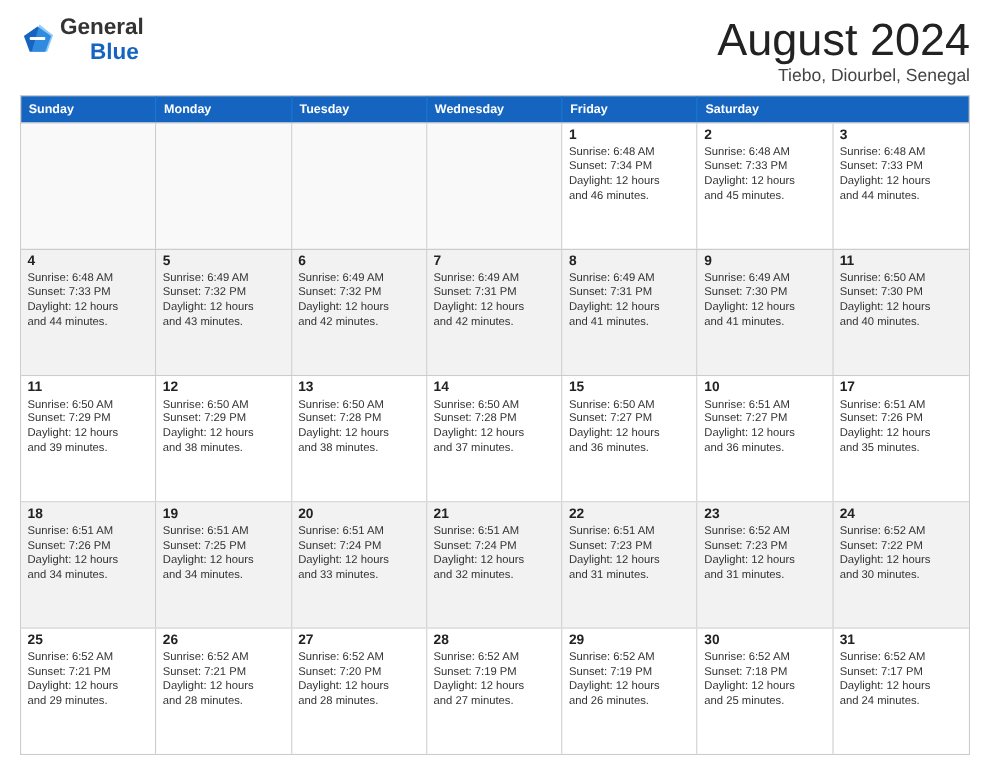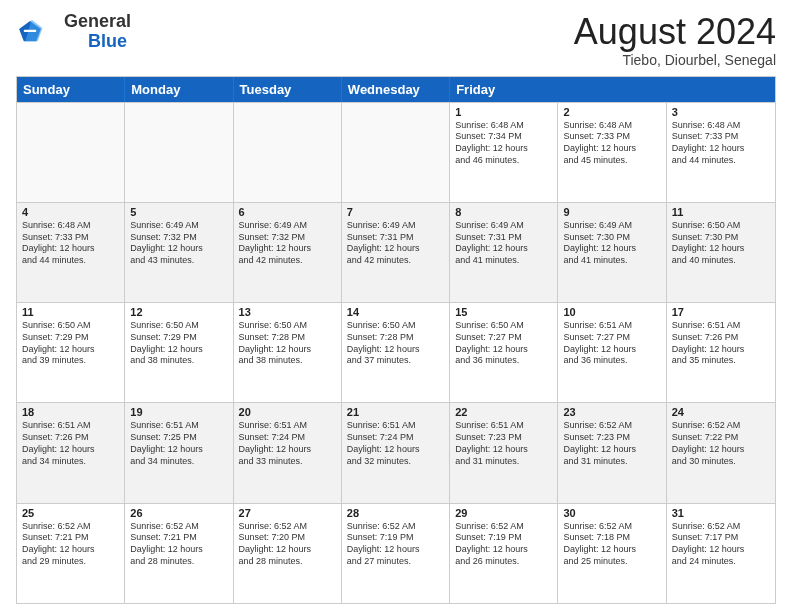--- a/index.html
+++ b/index.html
@@ -20,21 +20,21 @@
     }
     .header {
       display: flex;
       justify-content: space-between;
       align-items: flex-start;
       margin-bottom: 8px;
     }
     .logo {
       display: flex;
       align-items: center;
-      gap: 20px;
+      gap: 4px;
     }
     .logo-text {
       font-size: 18px;
       font-weight: bold;
       line-height: 1.1;
     }
     .logo-general { color: #333; }
     .logo-blue { color: #1565c0; margin-left: 24px; }
     .logo-icon {
       width: 28px;
@@ -59,21 +59,21 @@
       flex-direction: column;
       border: 1px solid #ccc;
     }
     .day-headers {
       display: grid;
       grid-template-columns: repeat(7, 1fr);
       background: #1565c0;
     }
     .day-header {
       color: #fff;
-      font-size: 13px;
+      font-size: 10px;
       font-weight: bold;
       padding: 5px 6px;
       text-align: left;
       border-right: 1px solid #1976d2;
     }
     .day-header:last-child { border-right: none; }
     .weeks {
       display: flex;
       flex-direction: column;
       flex: 1;
@@ -149,20 +149,21 @@
     </div>
   </div>
 
   <div class="calendar">
     <div class="day-headers">
     <div class="day-header">Sunday</div>
         <div class="day-header">Monday</div>
         <div class="day-header">Tuesday</div>
         <div class="day-header">Wednesday</div>
         <div class="day-header">Friday</div>
+        <div class="day-header">Saturday</div>
       </div>
     <div class="weeks">
     <div class="week-row">
           <div class="day-cell empty"></div>
           <div class="day-cell empty"></div>
           <div class="day-cell empty"></div>
           <div class="day-cell empty"></div>
           <div class="day-cell">
             <div class="day-num">1</div>
             <div class="day-info" style="white-space: pre-line;">Sunrise: 6:48 AM

